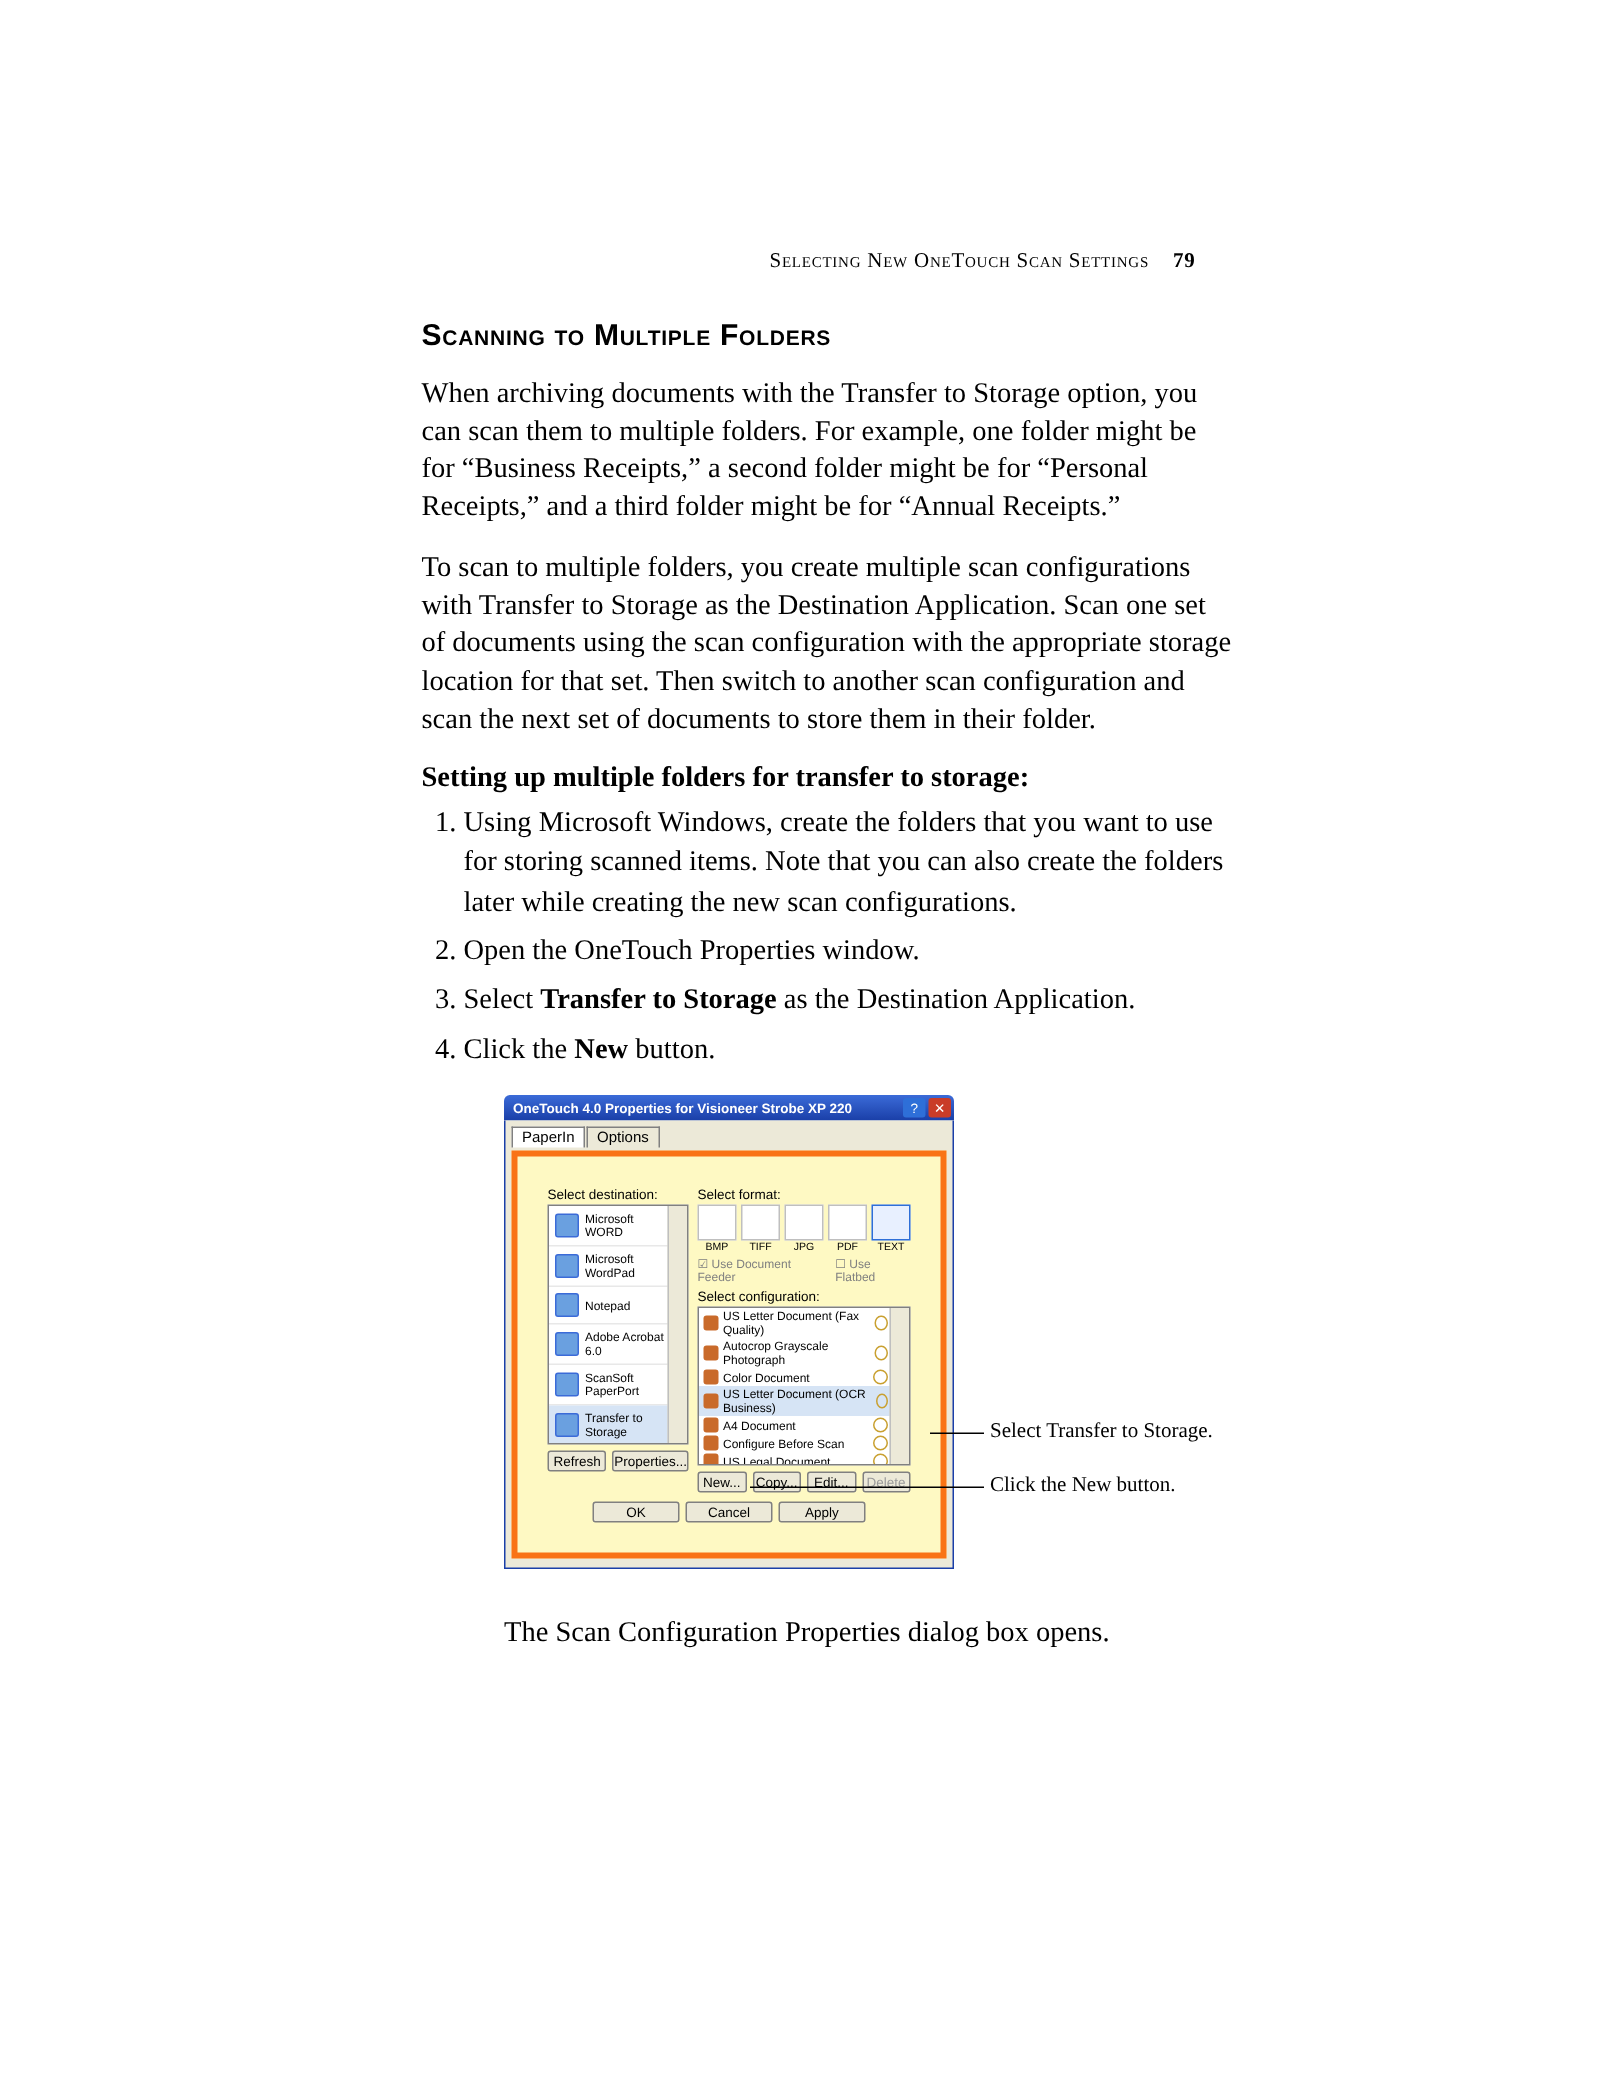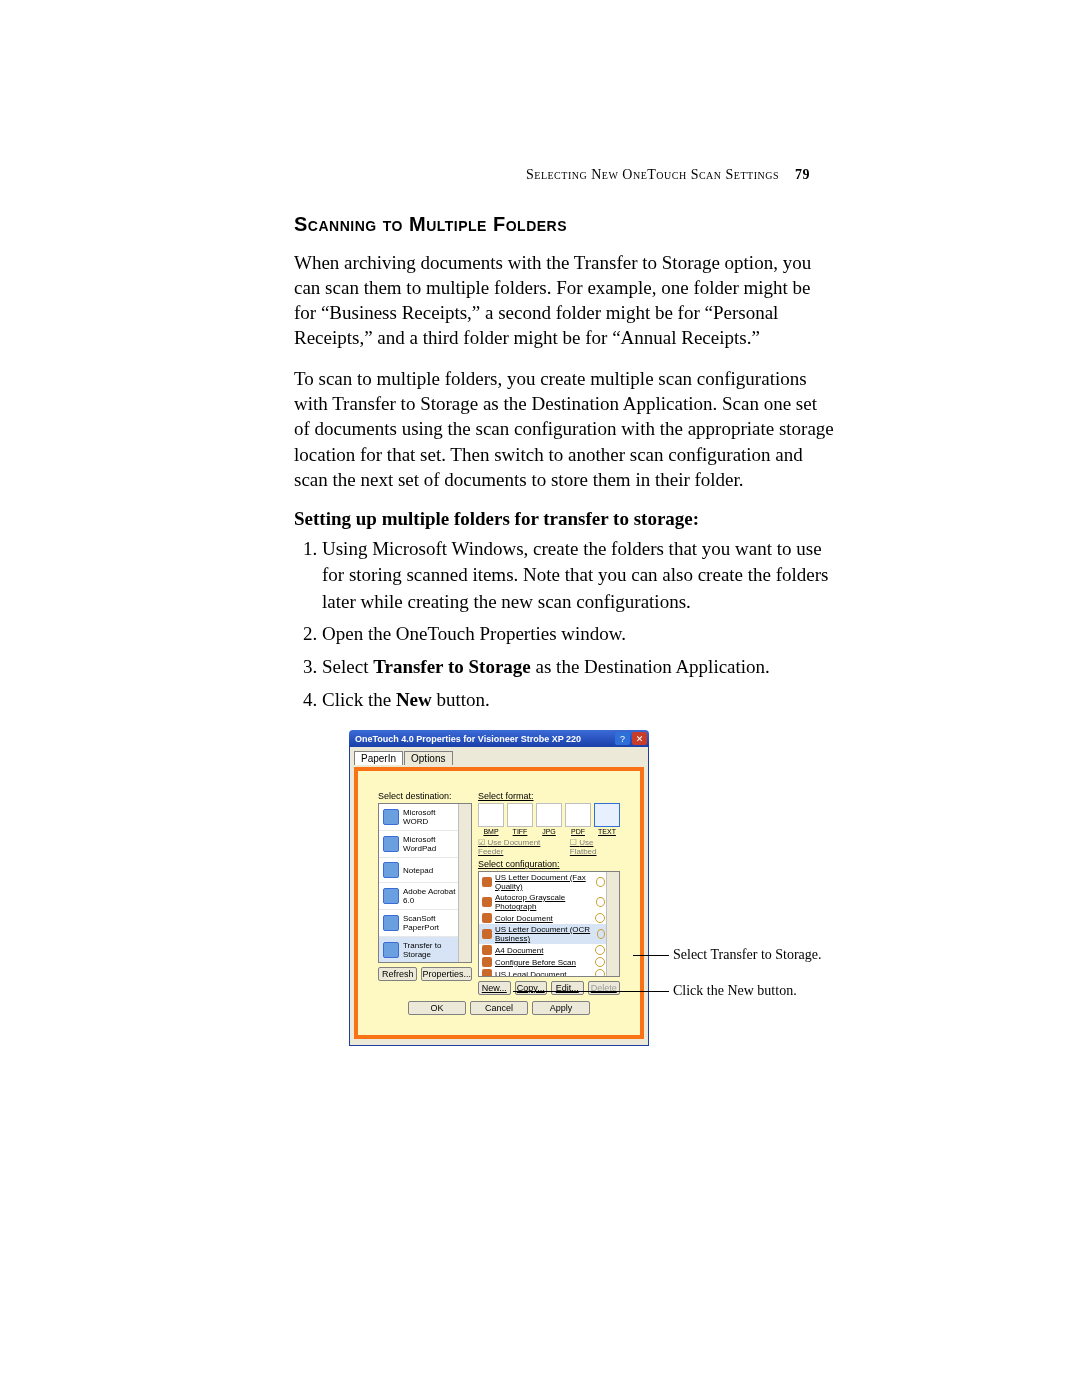--- a/index.html
+++ b/index.html
@@ -1,17 +1,17 @@
 <!DOCTYPE html>
 <html><head>
 <meta charset="utf-8">
 <style>
   html,body{margin:0;padding:0;background:#fff;}
   body{width:1080px;height:1397px;font-family:Georgia,'Times New Roman',serif;color:#000;position:relative;}
-  .page{position:absolute;left:0;top:0;width:1040px;height:1397px;margin-left:13px;}
+  .page{position:absolute;left:0;top:0;width:1040px;height:1397px;}
   .running-head{position:absolute;right:243px;top:167px;font-family:Georgia,serif;font-size:14px;letter-spacing:.5px;}
   .running-head .rh-text{font-variant:small-caps;}
   .running-head .rh-page{font-weight:bold;margin-left:12px;}
   .body-col{position:absolute;left:281px;top:213px;width:540px;}
   .h2{font-family:Arial,Helvetica,sans-serif;font-weight:bold;font-variant:small-caps;font-size:20px;letter-spacing:.5px;margin:0 0 14px 0;}
   .para{font-size:19px;line-height:1.32;margin:0 0 16px 0;}
   .h3{font-family:Georgia,serif;font-weight:bold;font-size:19px;margin:12px 0 6px 0;}
   ol.steps{padding-left:28px;margin:0;font-size:19px;line-height:1.4;}
   ol.steps li{margin-bottom:6px;}
   b{font-weight:bold;}
@@ -22,21 +22,21 @@
   .titlebar span{color:#fff;font-weight:bold;font-size:9px;}
   .tb-btn{width:15px;height:13px;background:#c93c28;color:#fff;display:flex;align-items:center;justify-content:center;margin-left:2px;border-radius:2px;font-size:9px;}
   .tb-help{background:#2e6fd8;}
   .winbody{border:1px solid #1a3fa8;border-top:0;background:#ece9d8;padding:4px 4px 6px;}
   .tabs{display:flex;gap:1px;margin-bottom:2px;}
   .tab{background:#ece9d8;border:1px solid #808080;border-bottom:0;padding:1px 6px;font-size:10px;}
   .tab.active{background:#fff;}
   .panel{background:#fef9c3;border:4px solid #f97316;padding:20px;}
   .cols{display:flex;gap:6px;}
   .colL{width:126px;}
-  .colR{flex:1;text-decoration:underline;}
+  .colR{flex:1;}
   .lbl{font-size:9px;margin-bottom:2px;}
   .destlist{border:1px solid #808080;background:#fff;height:158px;overflow:hidden;position:relative;}
   .destlist .sb{position:absolute;right:0;top:0;bottom:0;width:12px;background:#ece9d8;border-left:1px solid #bfbfbf;}
   .dest{display:flex;align-items:center;gap:4px;padding:4px 14px 4px 4px;border-bottom:1px solid #e8e8e8;font-size:8px;}
   .dest .ic{width:14px;height:14px;background:#6aa0e0;border:1px solid #3b6bd8;border-radius:2px;flex:0 0 14px;}
   .dest.sel{background:#d6e4f5;}
   .rowbtns{display:flex;gap:4px;margin-top:4px;}
   .btn{background:#ece9d8;border:1px solid #808080;border-radius:2px;padding:1px 0;font-size:9px;text-align:center;}
   .rowbtns .btn{flex:1;}
   .fmtrow{display:flex;gap:3px;margin-bottom:1px;}
@@ -216,14 +216,15 @@
 
   <div class="callout" style="left:660px;top:947px;">
     <div class="line" style="left:-40px;top:8px;width:36px;"></div>
     <span>Select Transfer to Storage.</span>
   </div>
   <div class="callout" style="left:660px;top:983px;">
     <div class="line" style="left:-160px;top:8px;width:156px;"></div>
     <span>Click the New button.</span>
   </div>
 
+  <div class="after">The Scan Configuration Properties dialog box opens.</div>
 
 </div>
 
 </body></html>

